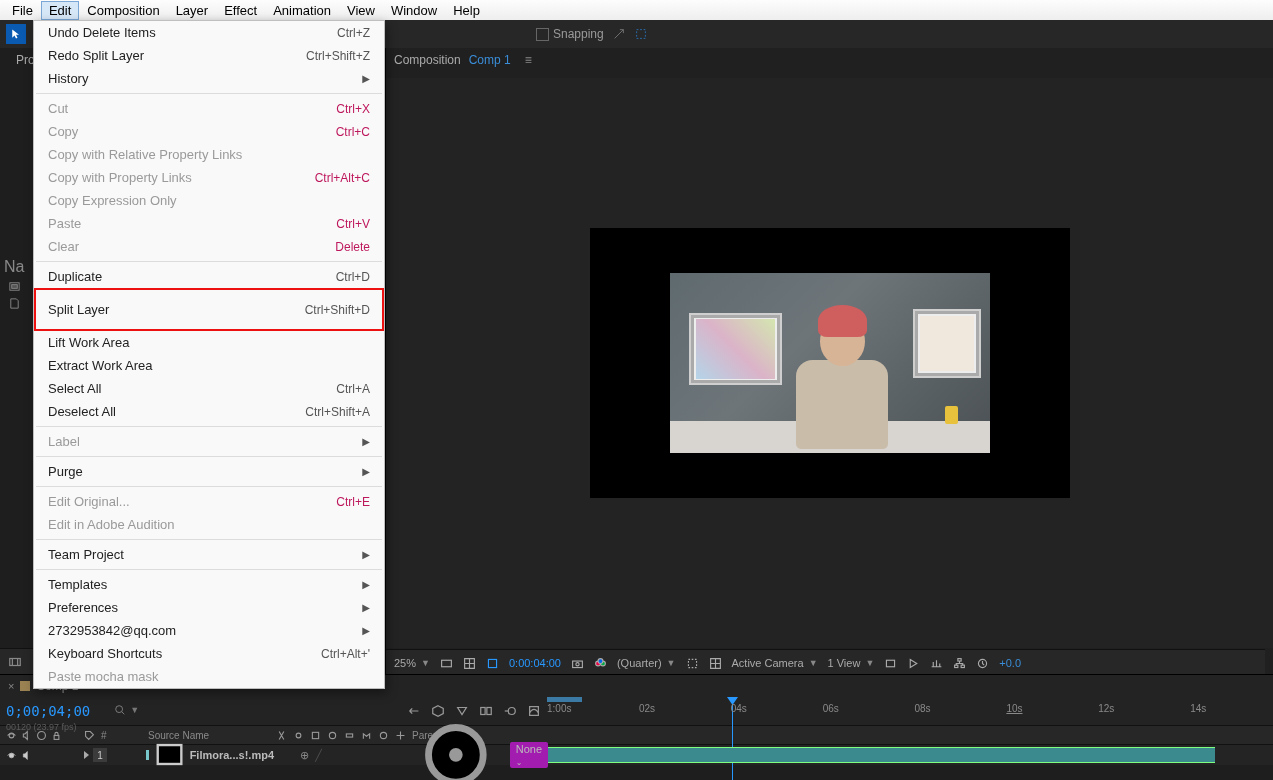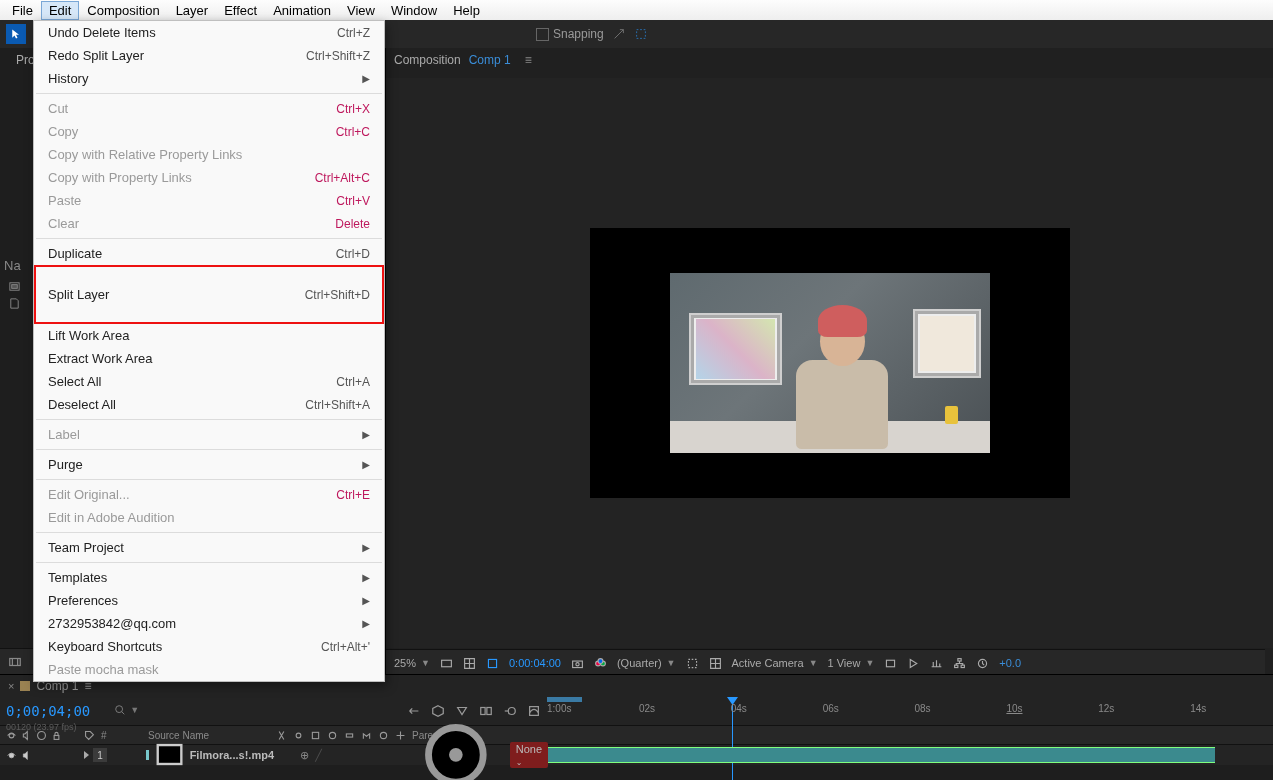--- a/index.html
+++ b/index.html
@@ -13,21 +13,21 @@
 .tool-cursor svg{width:12px;height:12px}
 .checkbox{width:11px;height:11px;border:1px solid #666;display:inline-block;margin-right:4px;vertical-align:middle}
 .snap{display:flex;align-items:center;font-size:12px;color:#999;margin-left:500px}
 .snap .ic{width:14px;height:14px;margin-left:8px;opacity:.7}
 
 .dropdown{position:absolute;top:20px;left:33px;width:350px;background:#f9f9f9;border:1px solid #bfbfbf;box-shadow:2px 4px 10px rgba(0,0,0,.4);color:#222;z-index:50}
 .dd-row{display:flex;justify-content:space-between;align-items:center;padding:4px 14px;font-size:13px;cursor:default}
 .dd-row.dis{color:#9a9a9a}
 .dd-sep{height:1px;background:#dcdcdc;margin:3px 2px}
 .dd-arrow{color:#555;font-size:10px}
-.dd-row.hl{border:2px solid #e11;padding:20px 12px}
+.dd-row.hl{border:2px solid #e11;padding:12px 12px}
 .dd-sc{color:#555;font-size:12px}
 .dd-row.dis .dd-sc{color:#be185d}
 
 .panel-hdr{height:24px;display:flex;align-items:center;padding:0 8px;color:#aaa;font-size:12px;gap:8px}
 .panel-hdr .tab{padding:3px 8px}
 .panel-hdr .link{color:#3a8dd8}
 .panel-hdr .burger{margin-left:6px;color:#888}
 .left-panel{position:absolute;top:48px;left:0;width:385px;height:600px}
 .comp-panel{position:absolute;top:48px;left:385px;right:0;height:628px;background:#202020;border-left:1px solid #000}
 .comp-panel .view{position:absolute;top:30px;left:0;right:0;bottom:28px;background:#232323;display:flex;align-items:center;justify-content:center}
@@ -84,25 +84,25 @@
 .tl-row .c1 svg{width:11px;height:11px;fill:none;stroke:#bbb}
 .tl-row .c2{width:58px;display:flex;gap:4px;align-items:center}
 .tl-row .c3{width:128px;display:flex;align-items:center;gap:4px;padding-left:4px}
 .tl-row .c3 .sq{width:10px;height:10px;background:#78c8cc}
 .tl-row .c4{width:130px;display:flex;gap:6px;justify-content:center;color:#888}
 .tl-row .c5{width:140px;display:flex;align-items:center;gap:6px;padding-left:4px}
 .tl-row .track{flex:1;height:20px;position:relative}
 .tl-row .clip{position:absolute;left:0;top:2px;height:14px;width:92%;background:#3b8a8e;border-top:1px solid #7fff7f;border-bottom:1px solid #7fff7f}
 .num-badge{width:14px;height:14px;background:#3b3b3b;color:#ccc;font-size:10px;display:flex;align-items:center;justify-content:center}
 .tri{display:inline-block;border-left:5px solid #aaa;border-top:4px solid transparent;border-bottom:4px solid transparent}
-.tl-row .c5 .none-sel{background:#7f1d1d;padding:1px 6px;border-radius:2px;color:#bbb}
+.tl-row .c5 .none-sel{background:#a21caf;padding:1px 6px;border-radius:2px;color:#bbb}
 .proj-items{position:absolute;top:200px;left:8px;color:#9a9a9a;font-size:11px}
 .proj-items .row{display:flex;align-items:center;gap:6px;padding:2px 0}
 .proj-items svg{width:13px;height:13px;fill:none;stroke:#888}
-.na-hdr{position:absolute;top:210px;left:4px;color:#888;font-size:13px}
+.na-hdr{position:absolute;top:210px;left:4px;color:#888;font-size:16px}
 </style>
 </head>
 <body>
 
 <div class="menubar" id="menubar">
     <span class="mi">File</span>
     <span class="mi active">Edit</span>
     <span class="mi">Composition</span>
     <span class="mi">Layer</span>
     <span class="mi">Effect</span>
@@ -288,20 +288,23 @@
       <span class="dd-sc">Ctrl+C</span>
     </div>
     <div class="dd-row dis">
       <span>Copy with Relative Property Links</span>
     </div>
     <div class="dd-row dis">
       <span>Copy with Property Links</span>
       <span class="dd-sc">Ctrl+Alt+C</span>
     </div>
     <div class="dd-row dis">
+      <span>Copy Expression Only</span>
+    </div>
+    <div class="dd-row dis">
       <span>Paste</span>
       <span class="dd-sc">Ctrl+V</span>
     </div>
     <div class="dd-row dis">
       <span>Clear</span>
       <span class="dd-sc">Delete</span>
     </div>
     <div class="dd-sep"></div>
     <div class="dd-row">
       <span>Duplicate</span>

